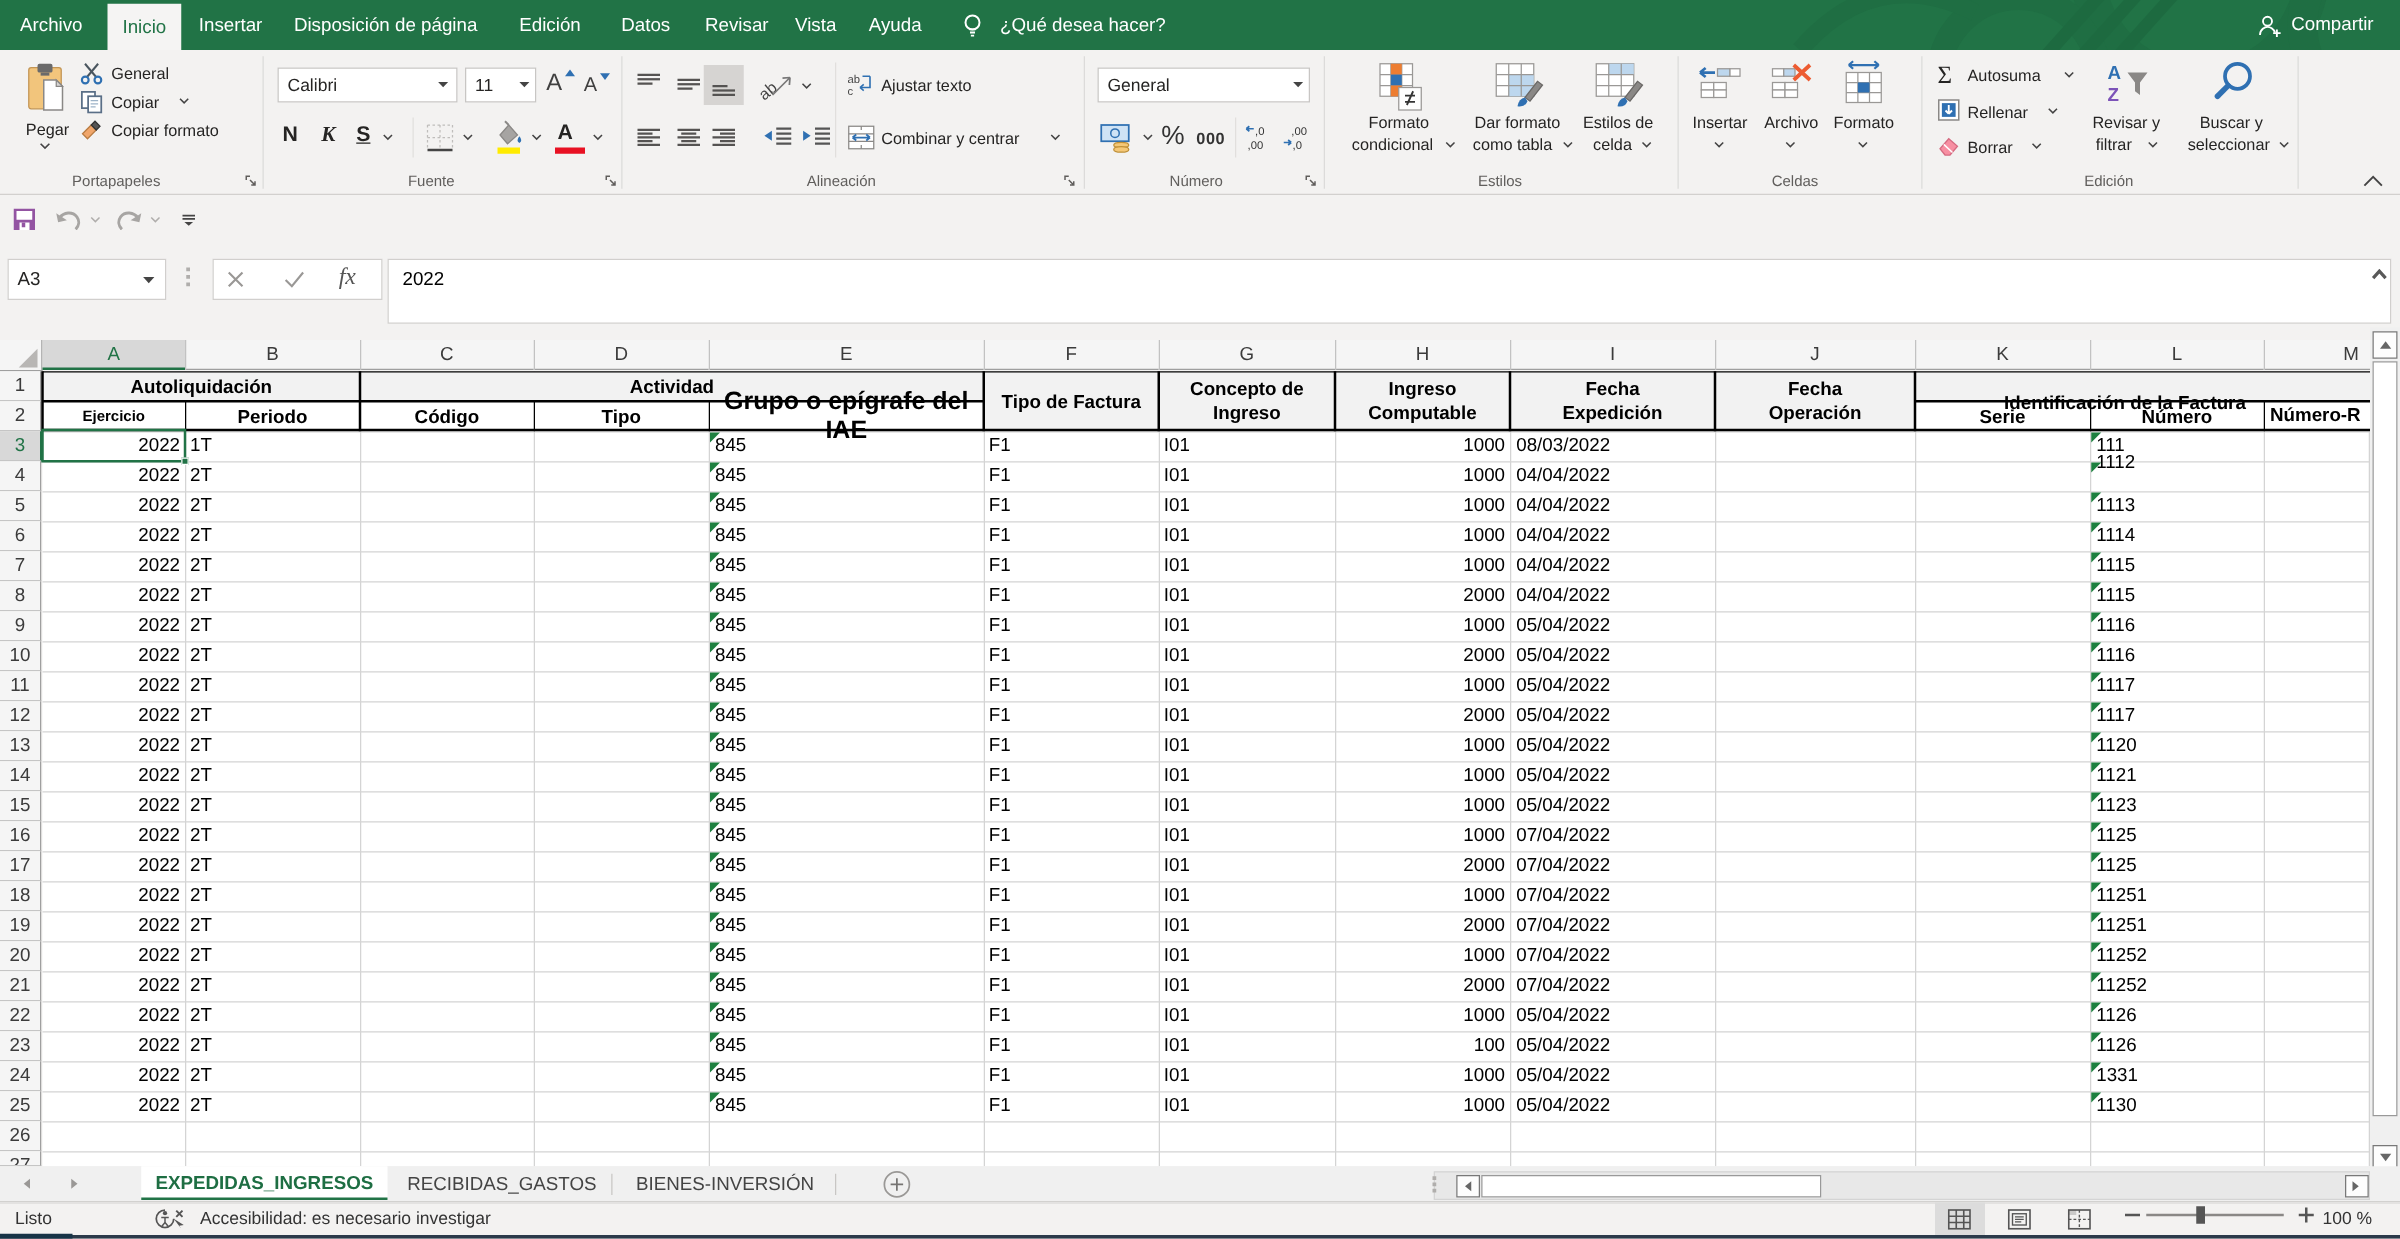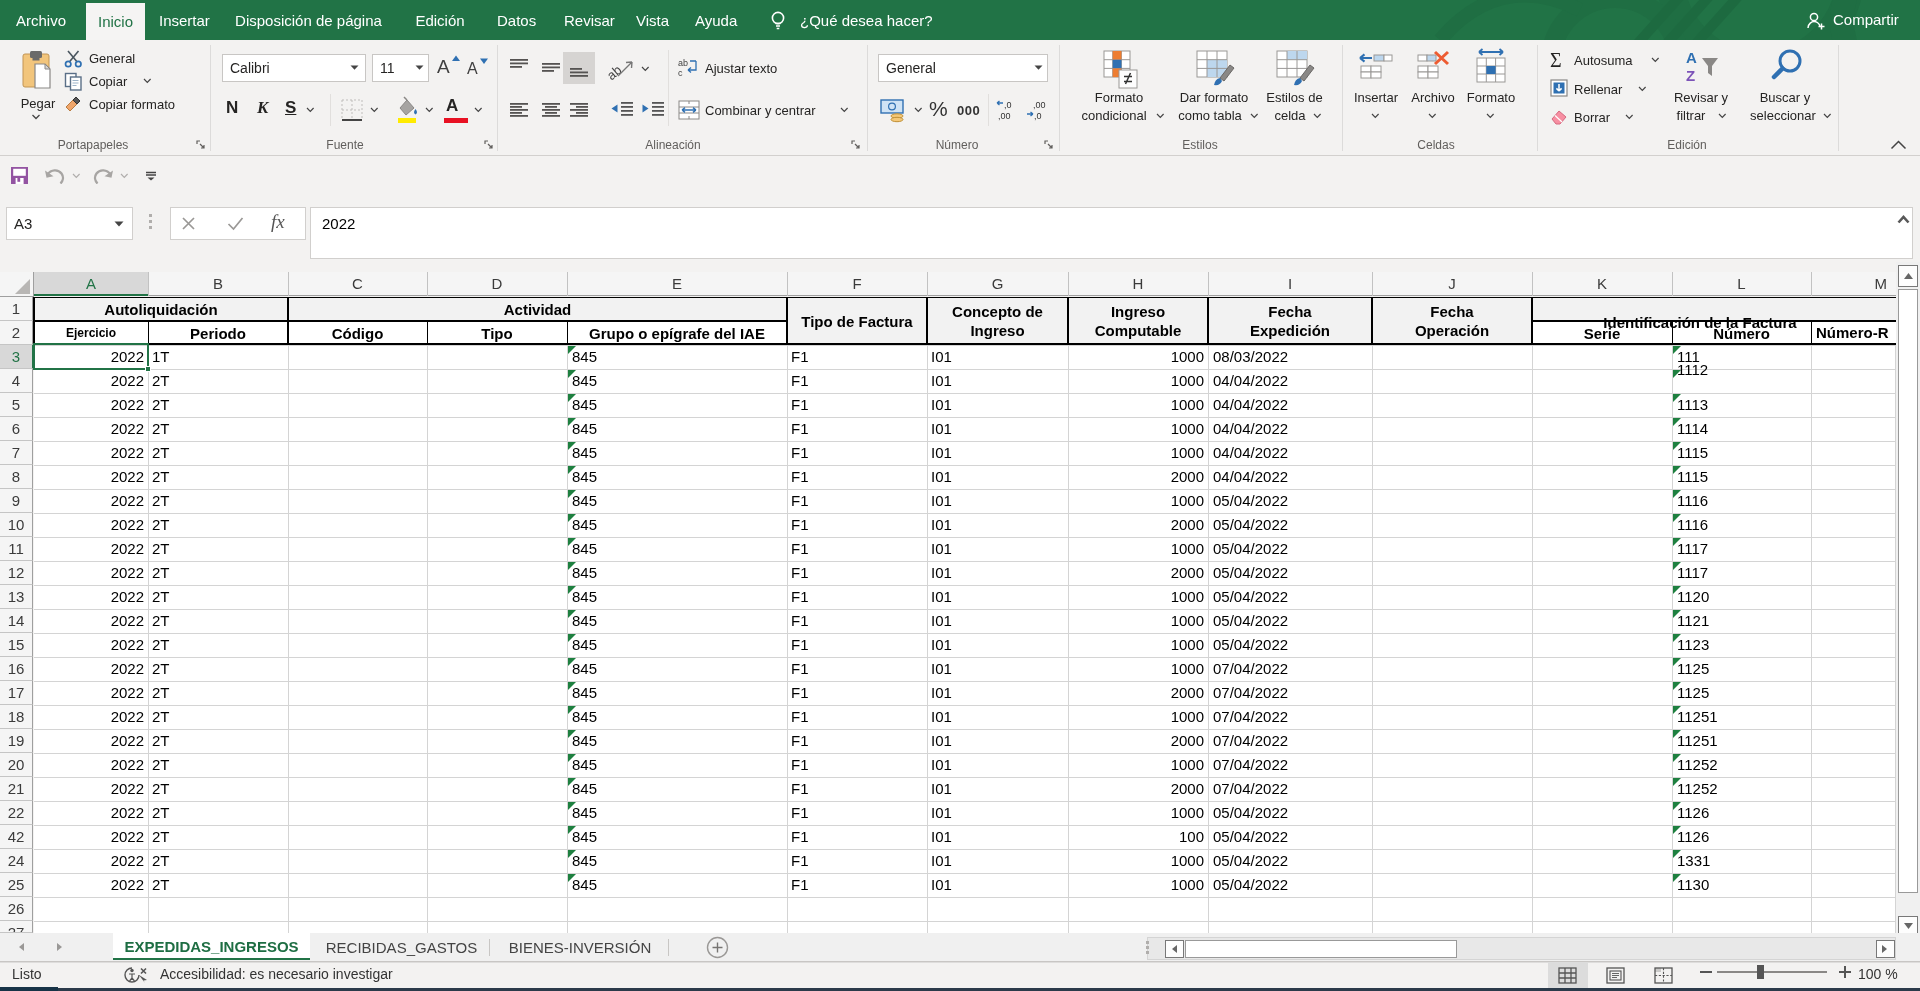--- a/index.html
+++ b/index.html
@@ -461,21 +461,21 @@
 <div class="rowhead" style="top:585px;height:24px;line-height:24px;width:33px;border-right:1px solid #9f9f9f;border-bottom:1px solid #c5c5c5;overflow:hidden">13</div>
 <div class="rowhead" style="top:609px;height:24px;line-height:24px;width:33px;border-right:1px solid #9f9f9f;border-bottom:1px solid #c5c5c5;overflow:hidden">14</div>
 <div class="rowhead" style="top:633px;height:24px;line-height:24px;width:33px;border-right:1px solid #9f9f9f;border-bottom:1px solid #c5c5c5;overflow:hidden">15</div>
 <div class="rowhead" style="top:657px;height:24px;line-height:24px;width:33px;border-right:1px solid #9f9f9f;border-bottom:1px solid #c5c5c5;overflow:hidden">16</div>
 <div class="rowhead" style="top:681px;height:24px;line-height:24px;width:33px;border-right:1px solid #9f9f9f;border-bottom:1px solid #c5c5c5;overflow:hidden">17</div>
 <div class="rowhead" style="top:705px;height:24px;line-height:24px;width:33px;border-right:1px solid #9f9f9f;border-bottom:1px solid #c5c5c5;overflow:hidden">18</div>
 <div class="rowhead" style="top:729px;height:24px;line-height:24px;width:33px;border-right:1px solid #9f9f9f;border-bottom:1px solid #c5c5c5;overflow:hidden">19</div>
 <div class="rowhead" style="top:753px;height:24px;line-height:24px;width:33px;border-right:1px solid #9f9f9f;border-bottom:1px solid #c5c5c5;overflow:hidden">20</div>
 <div class="rowhead" style="top:777px;height:24px;line-height:24px;width:33px;border-right:1px solid #9f9f9f;border-bottom:1px solid #c5c5c5;overflow:hidden">21</div>
 <div class="rowhead" style="top:801px;height:24px;line-height:24px;width:33px;border-right:1px solid #9f9f9f;border-bottom:1px solid #c5c5c5;overflow:hidden">22</div>
-<div class="rowhead" style="top:825px;height:24px;line-height:24px;width:33px;border-right:1px solid #9f9f9f;border-bottom:1px solid #c5c5c5;overflow:hidden">42</div>
+<div class="rowhead" style="top:825px;height:24px;line-height:24px;width:33px;border-right:1px solid #9f9f9f;border-bottom:1px solid #c5c5c5;overflow:hidden">23</div>
 <div class="rowhead" style="top:849px;height:24px;line-height:24px;width:33px;border-right:1px solid #9f9f9f;border-bottom:1px solid #c5c5c5;overflow:hidden">24</div>
 <div class="rowhead" style="top:873px;height:24px;line-height:24px;width:33px;border-right:1px solid #9f9f9f;border-bottom:1px solid #c5c5c5;overflow:hidden">25</div>
 <div class="rowhead" style="top:897px;height:24px;line-height:24px;width:33px;border-right:1px solid #9f9f9f;border-bottom:1px solid #c5c5c5;overflow:hidden">26</div>
 <div class="rowhead" style="top:921px;height:12px;line-height:24px;width:33px;border-right:1px solid #9f9f9f;border-bottom:1px solid #c5c5c5;overflow:hidden">27</div>
 <div class="vline" style="left:148px;top:297px;height:636px"></div>
 <div class="vline" style="left:288px;top:297px;height:636px"></div>
 <div class="vline" style="left:427px;top:297px;height:636px"></div>
 <div class="vline" style="left:567px;top:297px;height:636px"></div>
 <div class="vline" style="left:787px;top:297px;height:636px"></div>
 <div class="vline" style="left:927px;top:297px;height:636px"></div>
@@ -551,21 +551,21 @@
 <div class="a bold ctr" style="left:1532px;top:310px;width:336px;height:24px;font-size:15px">Identificación de la Factura</div>
 <div class="a bold ctr" style="left:787px;top:297px;width:140px;height:48px;font-size:15px">Tipo de Factura</div>
 <div class="a bold ctr" style="left:927px;top:297px;width:141px;height:48px;font-size:15px;line-height:19px">Concepto de<br>Ingreso</div>
 <div class="a bold ctr" style="left:1068px;top:297px;width:140px;height:48px;font-size:15px;line-height:19px">Ingreso<br>Computable</div>
 <div class="a bold ctr" style="left:1208px;top:297px;width:164px;height:48px;font-size:15px;line-height:19px">Fecha<br>Expedición</div>
 <div class="a bold ctr" style="left:1372px;top:297px;width:160px;height:48px;font-size:15px;line-height:19px">Fecha<br>Operación</div>
 <div class="a bold ctr" style="left:34px;top:321px;width:114px;height:24px;font-size:12px">Ejercicio</div>
 <div class="a bold ctr" style="left:148px;top:321px;width:140px;height:24px;font-size:15px">Periodo</div>
 <div class="a bold ctr" style="left:288px;top:321px;width:139px;height:24px;font-size:15px">Código</div>
 <div class="a bold ctr" style="left:427px;top:321px;width:140px;height:24px;font-size:15px">Tipo</div>
-<div class="a bold ctr" style="left:567px;top:321px;width:220px;height:24px;font-size:15px">Grupo o epígrafe del IAE</div>
+<div class="a bold ctr" style="left:567px;top:321px;width:220px;height:24px;font-size:20px">Grupo o epígrafe del IAE</div>
 <div class="a bold ctr" style="left:1532px;top:321px;width:140px;height:24px;font-size:15px">Serie</div>
 <div class="a bold ctr" style="left:1672px;top:321px;width:139px;height:24px;font-size:15px">Número</div>
 <div class="a bold" style="left:1816px;top:321px;width:80px;height:24px;line-height:24px;font-size:15px;overflow:hidden">Número-R</div>
 <div class="cell" style="left:34px;top:345px;width:110px;height:24px;line-height:24px;text-align:right">2022</div>
 <div class="cell" style="left:152px;top:345px;height:24px;line-height:24px">1T</div>
 <div class="tri" style="left:568px;top:346px"></div>
 <div class="cell" style="left:572px;top:345px;height:24px;line-height:24px">845</div>
 <div class="cell" style="left:791px;top:345px;height:24px;line-height:24px">F1</div>
 <div class="cell" style="left:931px;top:345px;height:24px;line-height:24px">I01</div>
 <div class="cell" style="left:1068px;top:345px;width:136px;height:24px;line-height:24px;text-align:right">1000</div>

